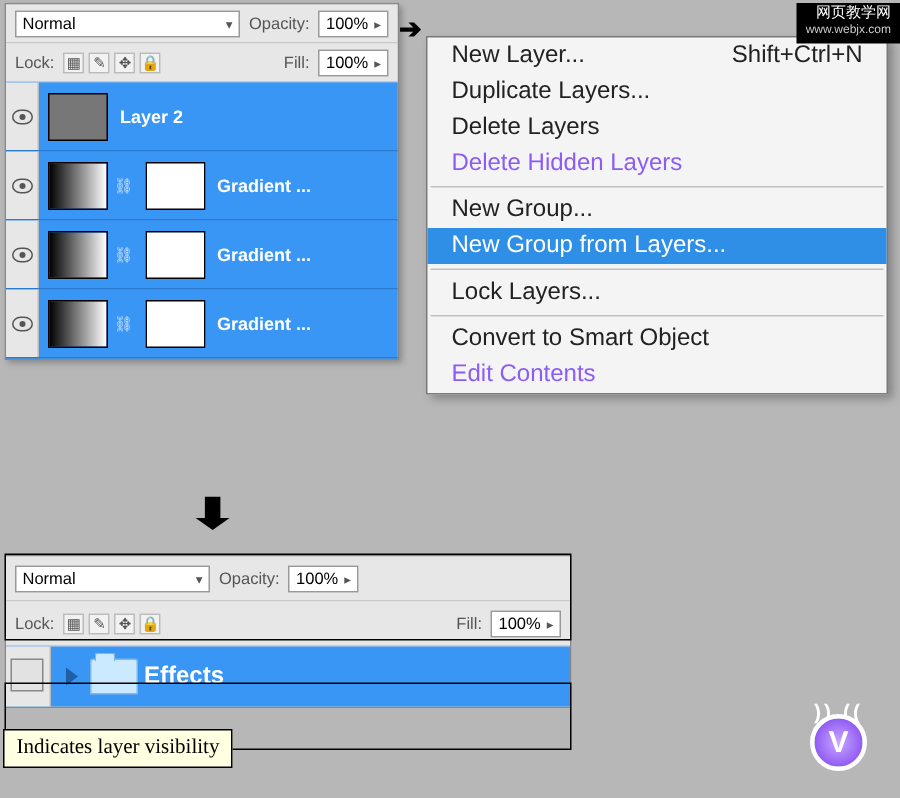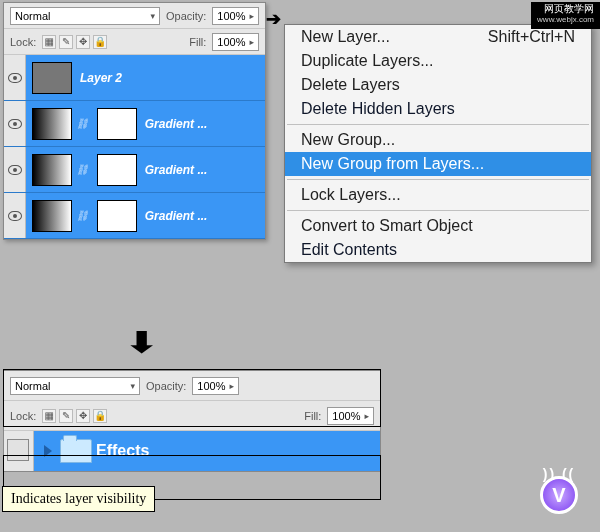--- a/index.html
+++ b/index.html
@@ -15,34 +15,34 @@
 
   .row { display: flex; align-items: center; height: 26px; background: #e7e7e7; border-bottom: 1px solid #c9c9c9; font-size: 11px; padding: 0 6px; gap: 6px; }
   .select { flex: 1; display: flex; align-items: center; justify-content: space-between; background: #fff; border: 1px solid #999; height: 18px; padding: 0 4px; font-size: 11px; }
   .chev { font-size: 9px; color: #555; }
   .row .lbl { color: #555; }
   .spin { display: inline-flex; align-items: center; background: #fff; border: 1px solid #999; height: 18px; padding: 0 4px; font-size: 11px; gap: 4px; }
   .lockicons { display: flex; gap: 3px; align-items: center; }
   .locki { width: 14px; height: 14px; border: 1px solid #bbb; background: #f2f2f2; display: flex; align-items: center; justify-content: center; font-size: 10px; color: #555; }
 
   .layers { background: #4aa3ff; }
-  .layer { display: flex; align-items: center; height: 46px; border-bottom: 1px solid #2b7acb; background: #3a96f5; color: #fff; font-size: 12px; font-style: italic; }
+  .layer { display: flex; align-items: center; height: 46px; border-bottom: 1px solid #2b7acb; background: #3a96f5; color: #fff; font-size: 12px; }
   .layer .eyecol { width: 22px; height: 100%; background: #e7e7e7; border-right: 1px solid #bbb; display: flex; align-items: center; justify-content: center; }
   .eye { width: 14px; height: 10px; border: 1px solid #555; border-radius: 50%/60%; position: relative; }
   .eye::after { content: ""; width: 4px; height: 4px; background: #555; border-radius: 50%; position: absolute; left: 4px; top: 2px; }
   .thumb { width: 40px; height: 32px; margin-left: 6px; border: 1px solid #000; background: #777; }
   .thumb.gradient { background: linear-gradient(to right, #000, #fff); }
   .mask { width: 40px; height: 32px; margin-left: 4px; border: 1px solid #000; background: #fff; }
   .chain { margin: 0 4px; font-size: 10px; color: #cfe6ff; }
   .lname { margin-left: 8px; font-weight: bold; }
 
   
   .menu { position: absolute; left: 284px; top: 24px; width: 308px; background: #f4f4f4; border: 1px solid #7a7a7a; box-shadow: 3px 3px 6px rgba(0,0,0,.3); font-size: 16px; }
   .menu .item { display: flex; justify-content: space-between; align-items: center; height: 24px; padding: 0 16px; color: #222; }
-  .menu .item.disabled { color: #0f172a; }
+  .menu .item.disabled { color: #8b5cf6; }
   .menu .sep { height: 1px; background: #c0c0c0; margin: 3px 2px; }
   .menu .item.sel { background: #2f8fe6; color: #fff; }
 
   
   .arrow-right { position: absolute; left: 266px; top: 8px; font-size: 18px; font-weight: bold; }
   .arrow-down { position: absolute; left: 130px; top: 326px; font-size: 28px; font-weight: bold; transform: scaleX(1.4); }
 
   
   .snippet { position: absolute; left: 3px; top: 370px; width: 378px; background: #e7e7e7; border: 1px solid #888; }
   .effrow { display: flex; align-items: center; height: 40px; background: #3a96f5; color: #fff; font-weight: bold; }

